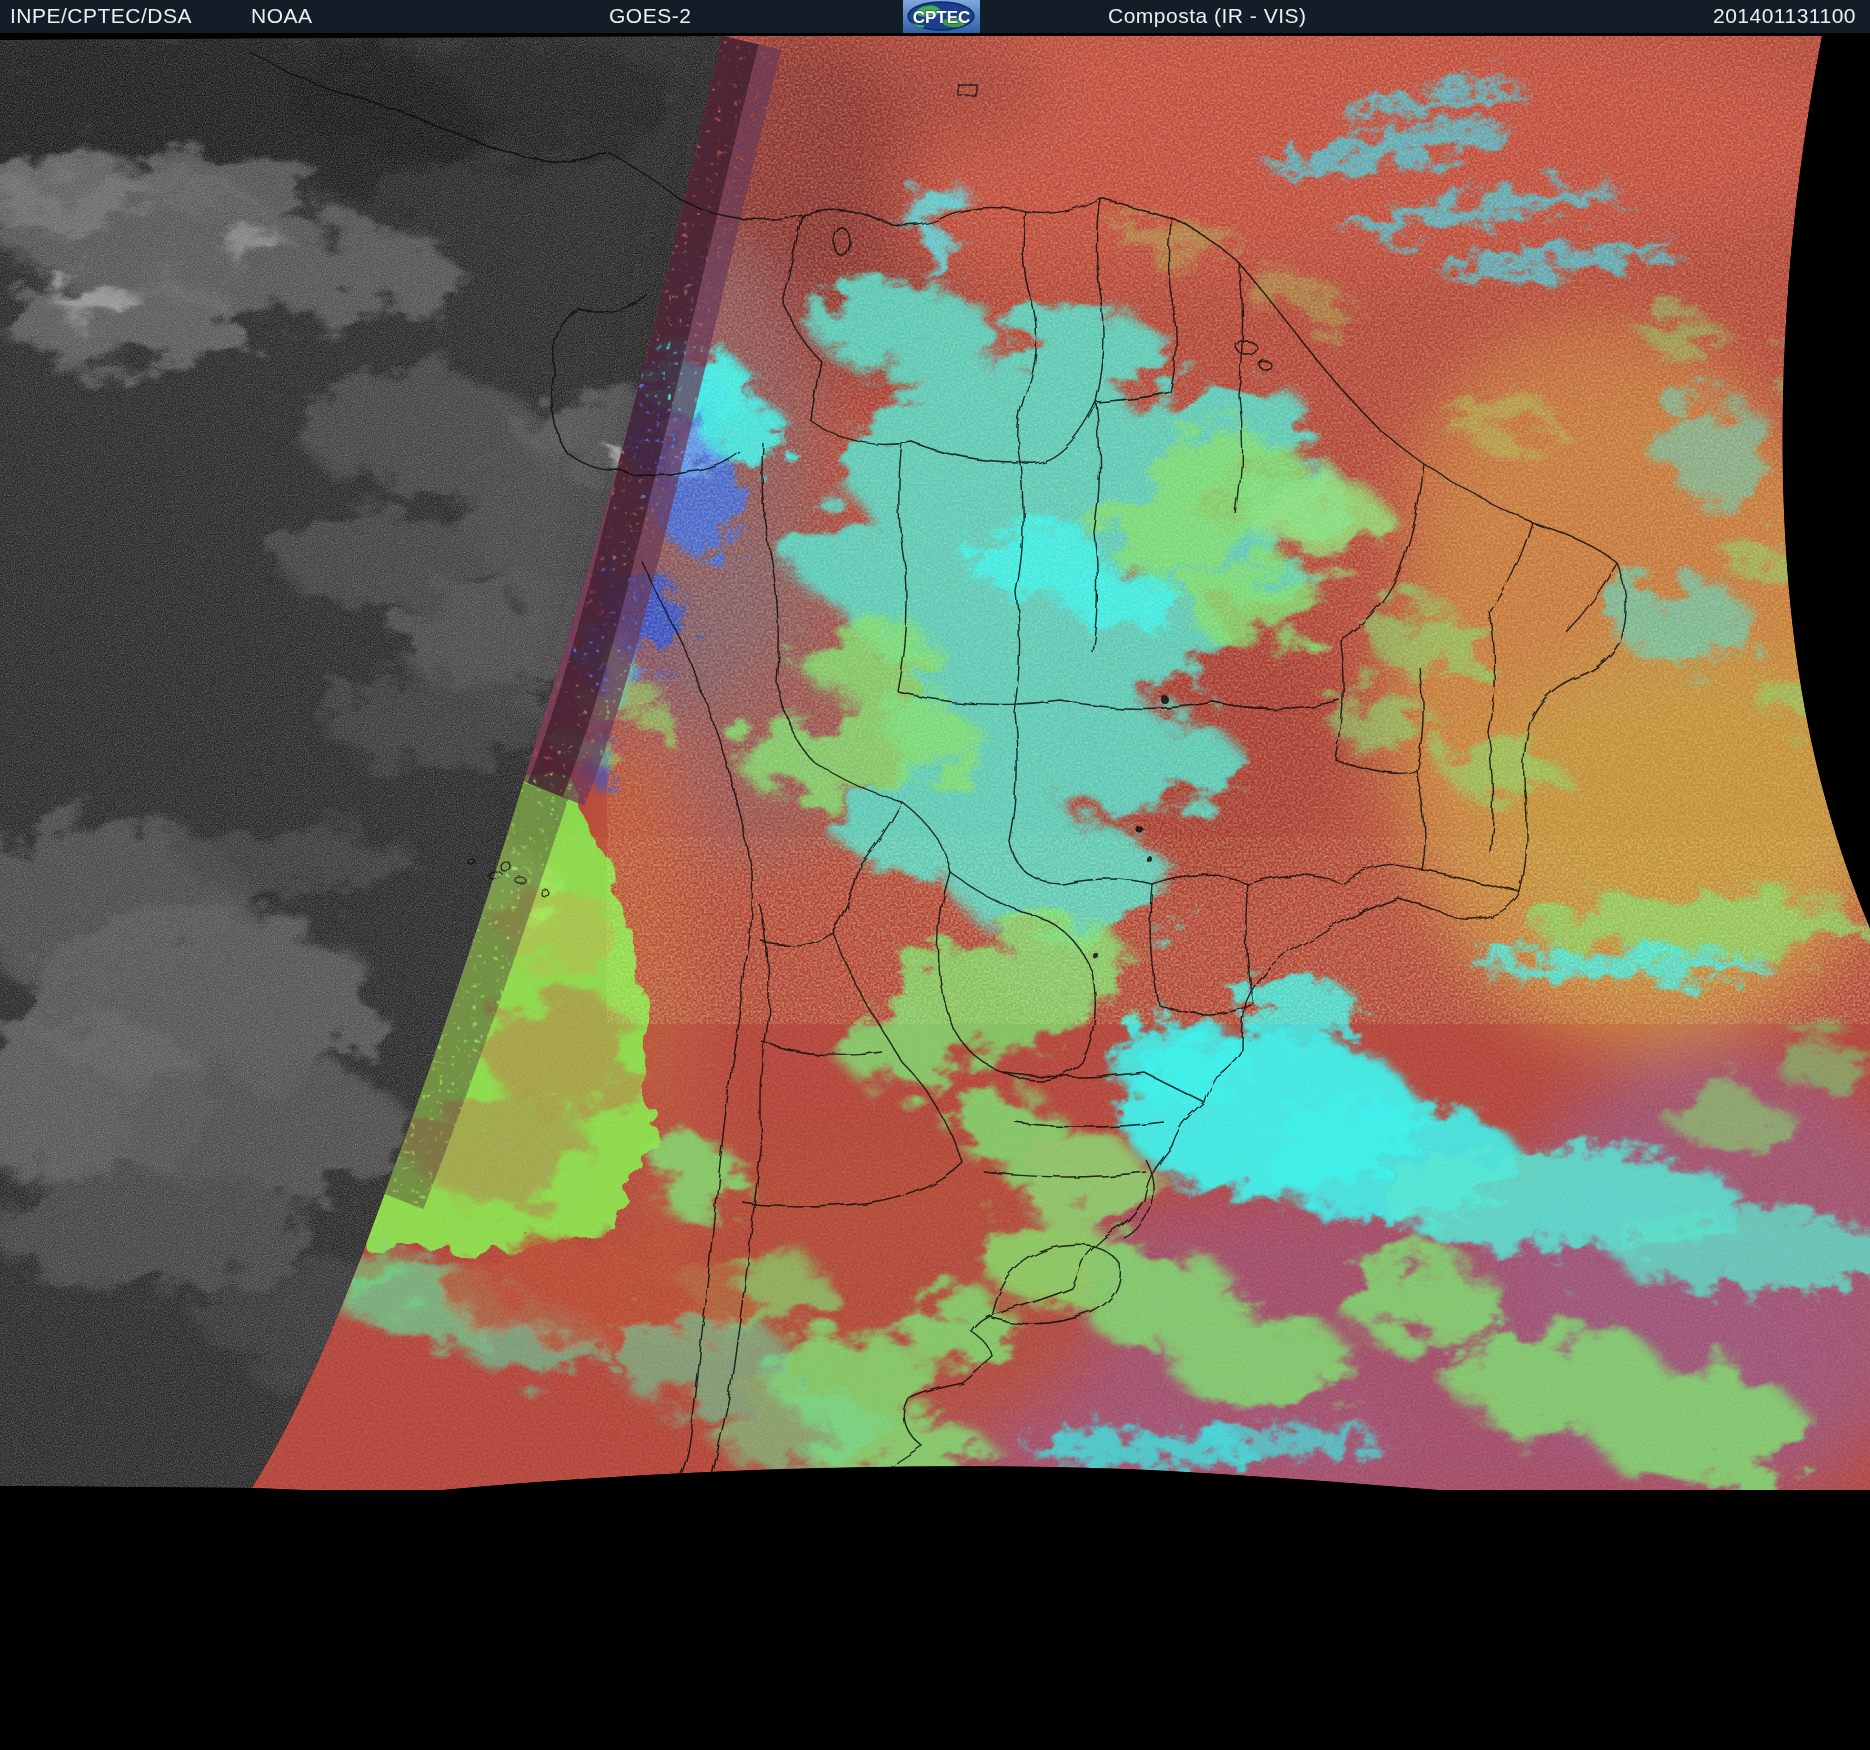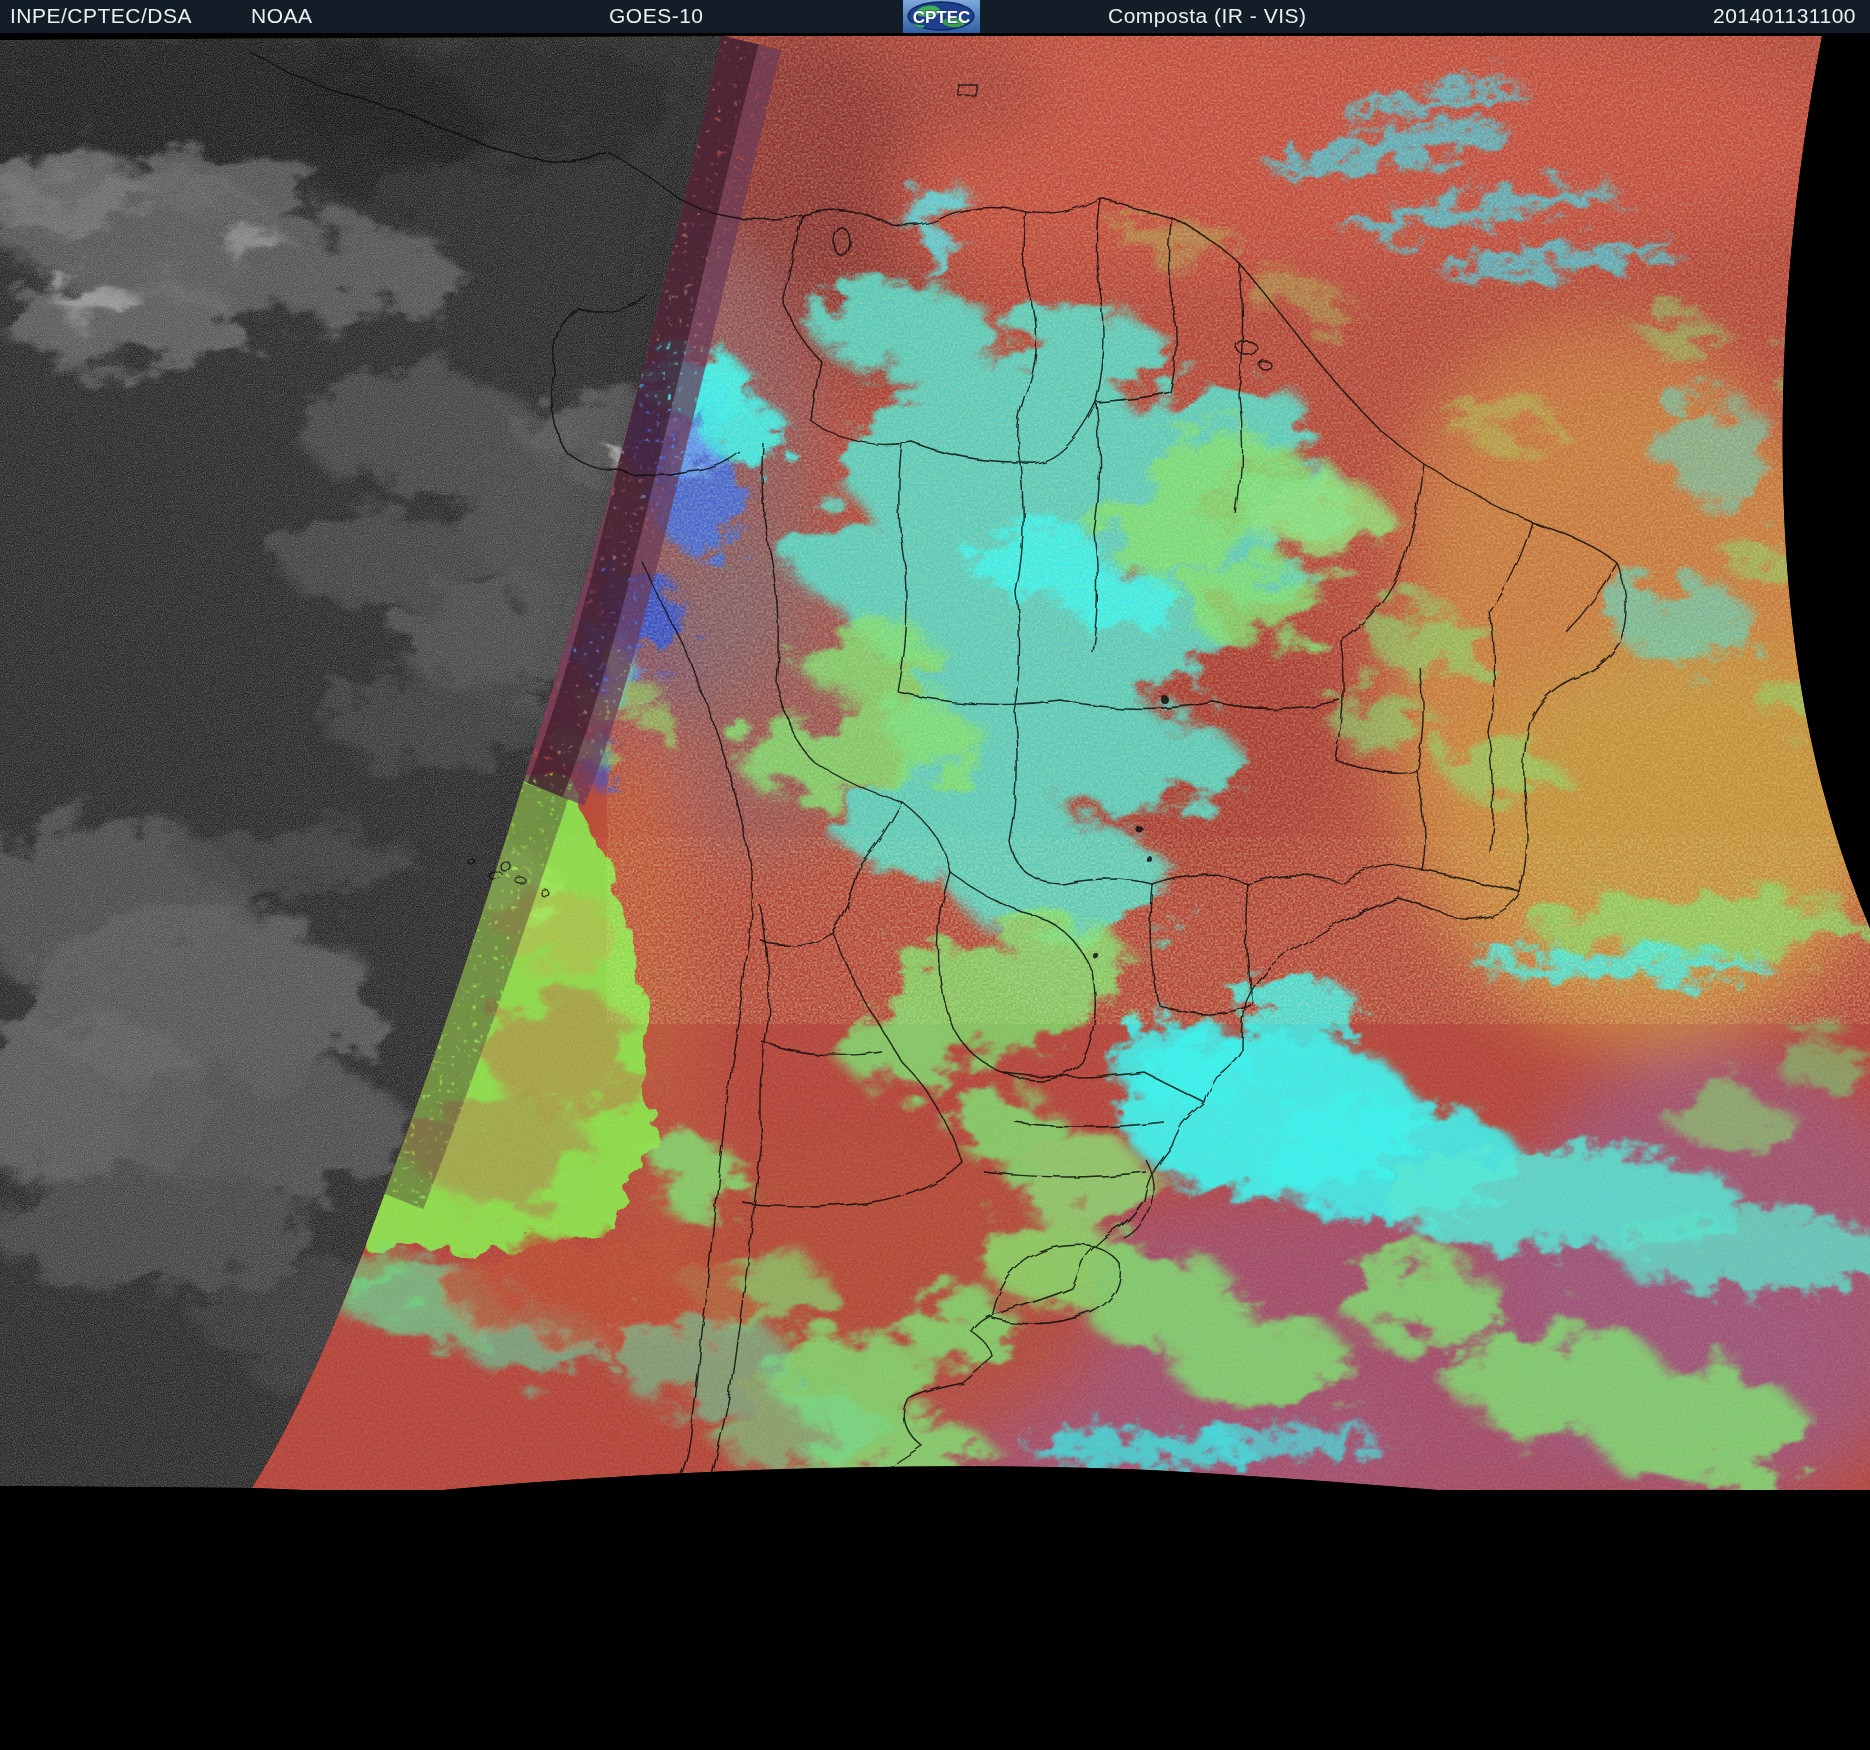--- a/index.html
+++ b/index.html
@@ -17,21 +17,21 @@
   #sat-svg{position:absolute;left:0;top:0;}
 </style>
 </head>
 <body>
 
 <div id="stage">
 
   <div id="topbar">
     <span id="t-agency">INPE/CPTEC/DSA</span>
     <span id="t-noaa">NOAA</span>
-    <span id="t-sat">GOES-10</span>
+    <span id="t-sat">GOES-2</span>
     <span id="t-prod">Composta (IR - VIS)</span>
     <span id="t-time">201401131100</span>
     <svg id="logo" width="77" height="33">
       <defs>
         <linearGradient id="lg" x1="0" y1="0" x2="0" y2="1">
           <stop offset="0" stop-color="#7fa9dc"></stop>
             <stop offset="1" stop-color="#2f5fa5"></stop>
         </linearGradient>
       </defs>
       <rect x="0" y="0" width="77" height="33" fill="url(#lg)"></rect>

